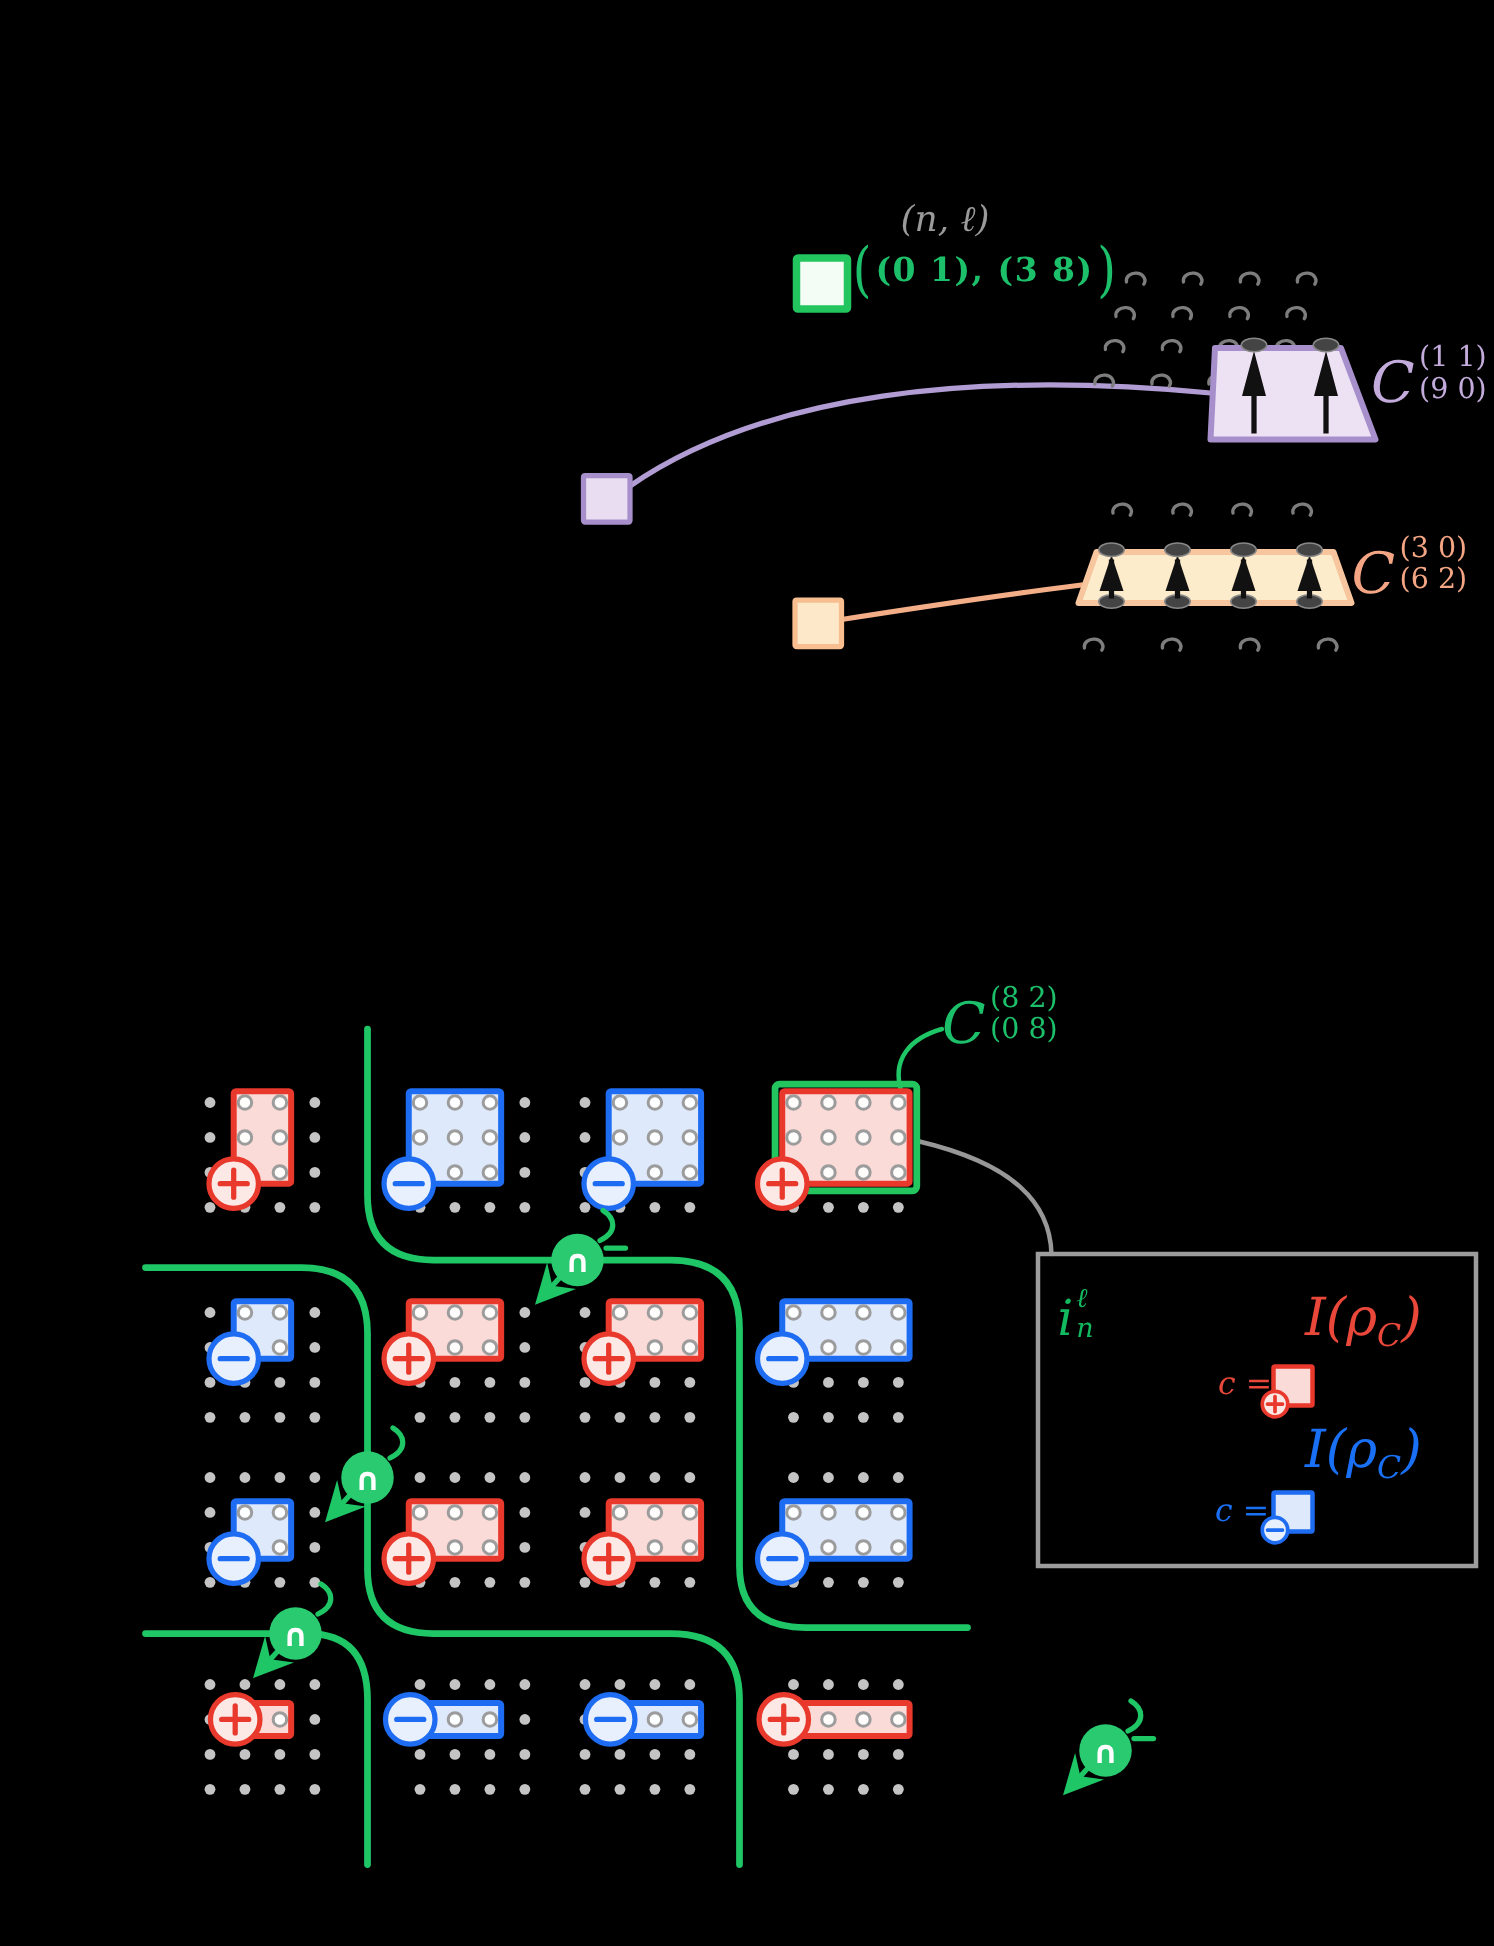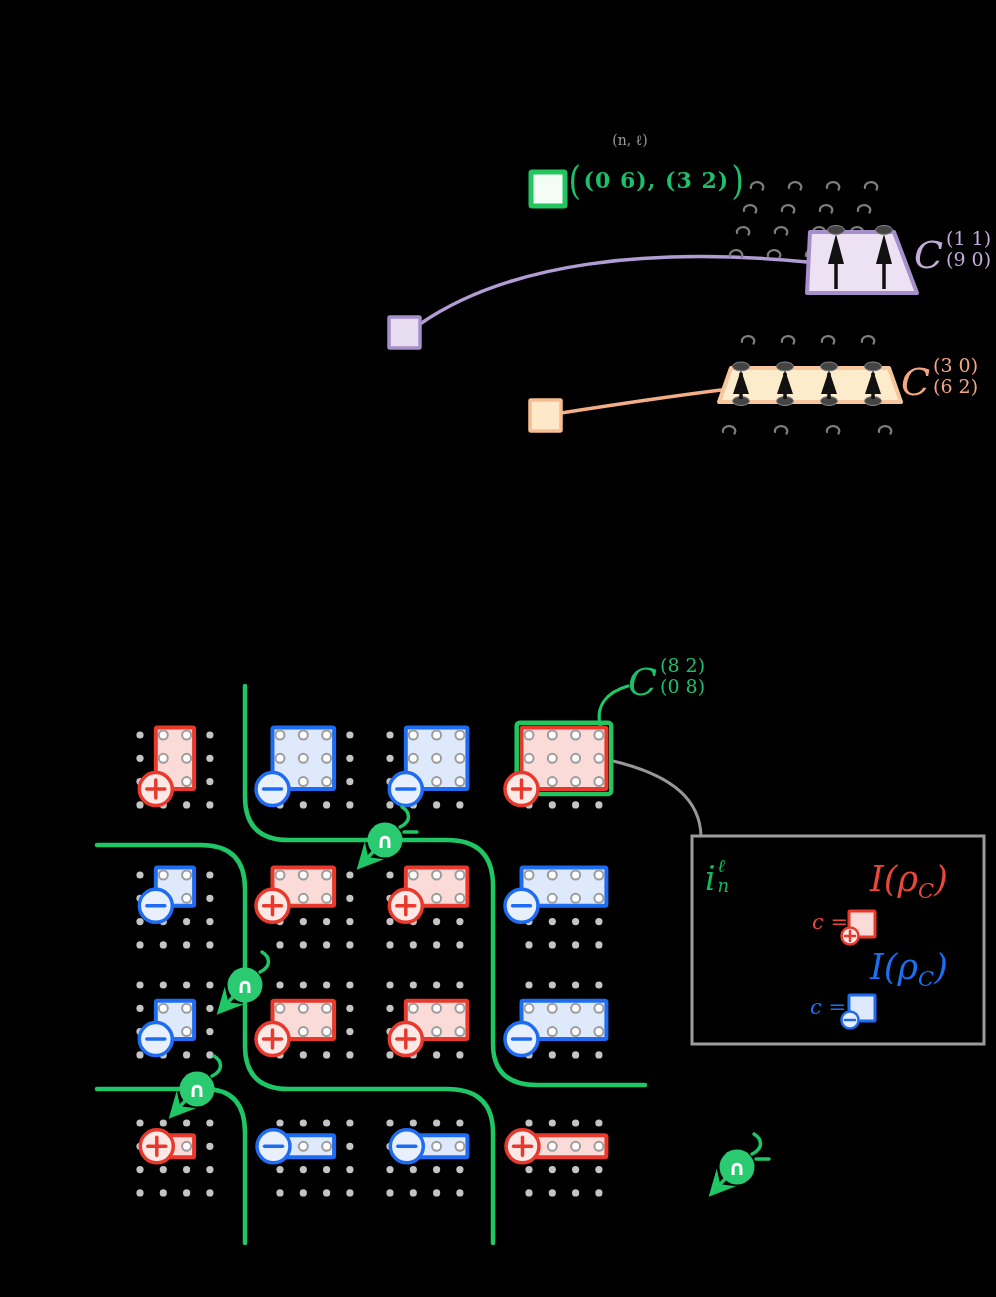--- a/index.html
+++ b/index.html
@@ -3,21 +3,21 @@
 <meta charset="utf-8">
 <style>
   html,body{margin:0;padding:0;background:#000;}
   #canvas{position:relative;width:996px;height:1297px;background:#000;overflow:hidden;
           font-family:"DejaVu Serif",serif;}
   svg{position:absolute;left:0;top:0;}
   .lbl{position:absolute;font-family:"DejaVu Serif",serif;white-space:nowrap;}
   .clabel{display:flex;align-items:flex-start;}
   .cletter{font-size:38px;font-style:italic;line-height:1;}
   .cstack{display:flex;flex-direction:column;margin-left:3px;font-size:19px;line-height:1.12;margin-top:-8px;align-items:flex-end;}
-  .gray-lbl{color:#9a9a9a;font-size:14px;}
+  .gray-lbl{color:#9a9a9a;font-size:24px;font-style:italic;}
   .tuple{display:flex;align-items:center;color:#1dc06a;}
   .bigparen{font-size:40px;font-weight:400;line-height:1;transform:scaleX(.8);}
   .tuplebody{font-size:22px;font-weight:600;letter-spacing:1px;padding:0 1px;}
   .ilabel{display:flex;align-items:flex-start;color:#12b95f;}
   .iletter{font-size:33px;font-style:italic;line-height:1;}
   .istack{display:flex;flex-direction:column;font-size:18px;font-style:italic;line-height:1.1;margin-left:2px;margin-top:-6px;}
   .formula{font-size:35px;font-style:italic;line-height:1;}
   .fsub{font-size:21px;position:relative;top:7px;}
   .ceq{font-size:21px;font-style:italic;}
 </style>
@@ -494,21 +494,21 @@
           <circle cx="737" cy="1167" r="17.5" fill="#2acb70"></circle>
           <text x="737" y="1175" text-anchor="middle" font-family="&quot;DejaVu Sans&quot;,sans-serif" font-size="21" font-weight="bold" fill="#fff">∩</text>
         </g>
       </g>
 </svg>
 
 <div class="lbl gray-lbl" style="left:593px;top:132px;width:74px;text-align:center;">(n, ℓ)</div>
 
 <div class="lbl tuple" style="left:567px;top:160px;">
   <span class="bigparen">(</span>
-      <span class="tuplebody">(0 6), (3 2)</span>
+      <span class="tuplebody">(0 1), (3 8)</span>
       <span class="bigparen">)</span>
 </div>
 
 <div class="lbl clabel" style="left:914px;top:236px;color:#c3abdc;">
   <span class="cletter">C</span>
   <span class="cstack">
     <span>(1 1)</span>
     <span>(9 0)</span>
   </span>
 </div>

